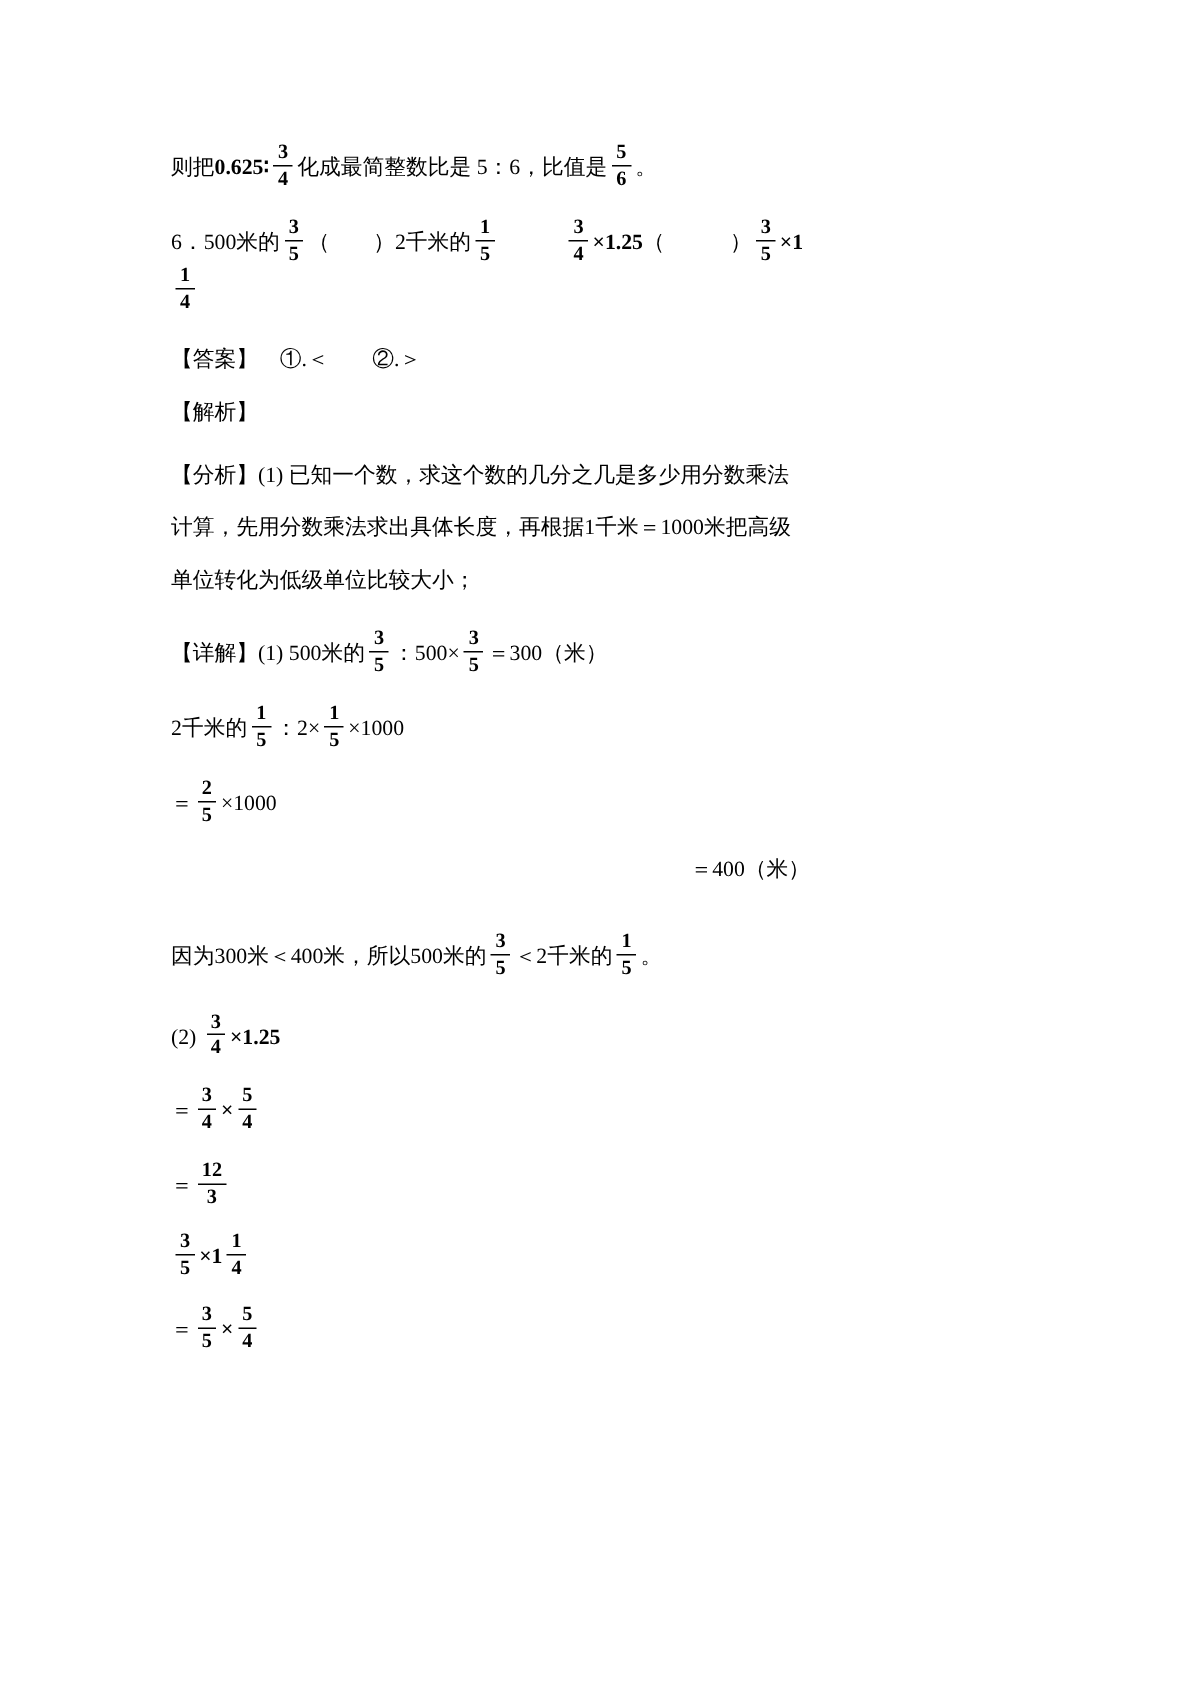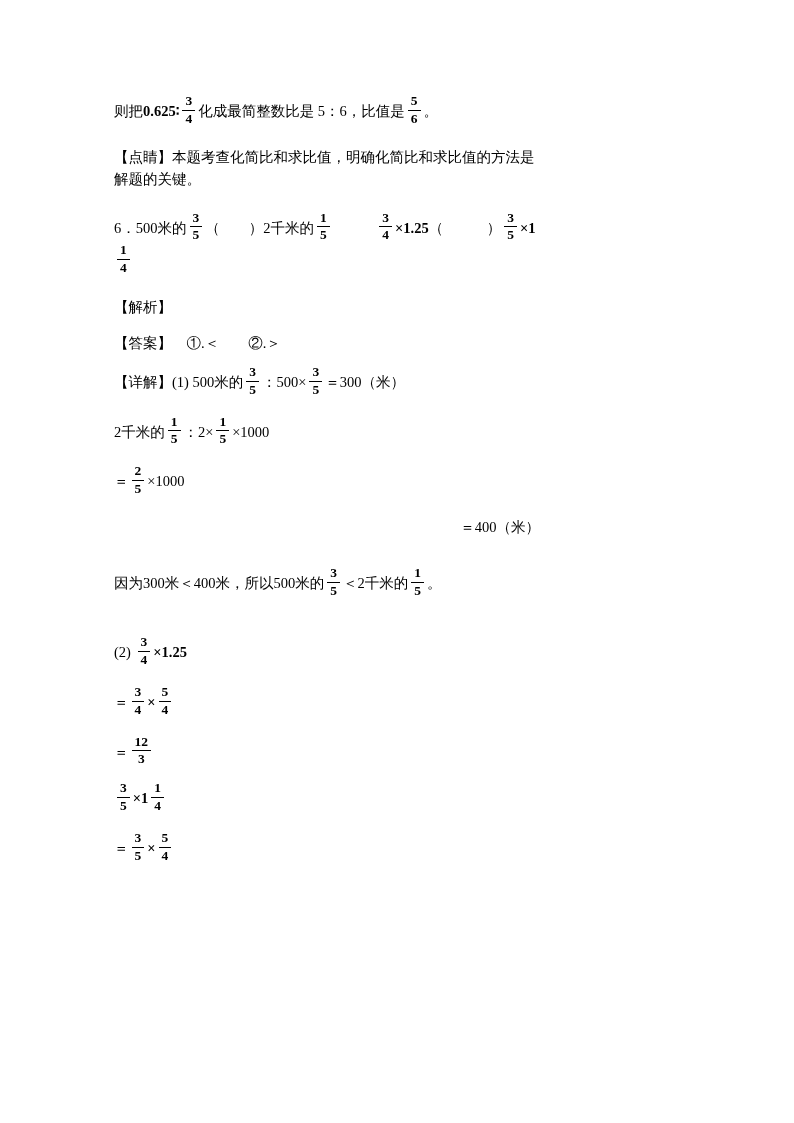--- a/index.html
+++ b/index.html
@@ -37,33 +37,33 @@
   .frac .den { display: block; padding-top: 1px; }
 
   
   .line[data-name="line-note"] { margin-bottom: 22px; }
   .line[data-name="line-question-6"] { margin-bottom: 18px; }
   .line[data-name="line-answer"] { margin-bottom: 12px; }
   .line[data-name="line-analysis-header"] { margin-bottom: 14px; }
   .line[data-name="line-analysis-1"] { margin-bottom: 16px; line-height: 2.4; }
   .line[data-name="line-analysis-2"] { margin-bottom: 20px; }
   .line[data-name="line-detail-4"] { margin-bottom: 30px; text-align: right; }
-  .line[data-name="line-conclusion"] { margin-bottom: 36px; }
+  .line[data-name="line-conclusion"] { margin-bottom: 21px; }
   .line[data-name="line-part2-step2"] { margin-bottom: 14px; }
 </style>
 </head>
 <body>
 
 <div class="page" data-name="document-page">
   <div class="doc" data-name="document-body">
       <div class="line" data-name="line-simplify-ratio"><span class="seg" data-name="text-segment">则把</span><span class="seg bold" data-name="text-segment">0.625∶</span><span class="frac" data-name="fraction"><span class="num" data-name="fraction-numerator">3</span><span class="den" data-name="fraction-denominator">4</span></span><span class="seg" data-name="text-segment">化成最简整数比是 5：6，比值是</span><span class="frac" data-name="fraction"><span class="num" data-name="fraction-numerator">5</span><span class="den" data-name="fraction-denominator">6</span></span><span class="seg" data-name="text-segment">。</span></div>
-      <div class="line" data-name="line-note"><span class="seg" data-name="text-segment">【点睛】本题考查化简比和求比值，明确化简比和求比值的方法是解题的关键。</span></div>
       <div class="line" data-name="line-question-6"><span class="seg" data-name="text-segment">6．500米的</span><span class="frac" data-name="fraction"><span class="num" data-name="fraction-numerator">3</span><span class="den" data-name="fraction-denominator">5</span></span><span class="seg" data-name="text-segment">（　　）2千米的</span><span class="frac" data-name="fraction"><span class="num" data-name="fraction-numerator">1</span><span class="den" data-name="fraction-denominator">5</span></span><span class="seg" data-name="text-segment">　　　</span><span class="frac" data-name="fraction"><span class="num" data-name="fraction-numerator">3</span><span class="den" data-name="fraction-denominator">4</span></span><span class="seg bold" data-name="text-segment">×1.25</span><span class="seg" data-name="text-segment">（　　　）</span><span class="frac" data-name="fraction"><span class="num" data-name="fraction-numerator">3</span><span class="den" data-name="fraction-denominator">5</span></span><span class="seg bold" data-name="text-segment">×1</span><span class="frac" data-name="fraction"><span class="num" data-name="fraction-numerator">1</span><span class="den" data-name="fraction-denominator">4</span></span></div>
+      <div class="line" data-name="line-answer"><span class="seg" data-name="text-segment">【答案】</span><span class="seg" data-name="text-segment">　①.＜　　②.＞</span></div>
       <div class="line" data-name="line-analysis-header"><span class="seg" data-name="text-segment">【解析】</span></div>
-      <div class="line" data-name="line-answer"><span class="seg" data-name="text-segment">【答案】</span><span class="seg" data-name="text-segment">　①.＜　　②.＞</span></div>
+      <div class="line" data-name="line-analysis-1"><span class="seg" data-name="text-segment">【分析】(1) 已知一个数，求这个数的几分之几是多少用分数乘法计算，先用分数乘法求出具体长度，再根据1千米＝1000米把高级单位转化为低级单位比较大小；</span></div>
       <div class="line" data-name="line-detail-1"><span class="seg" data-name="text-segment">【详解】(1) 500米的</span><span class="frac" data-name="fraction"><span class="num" data-name="fraction-numerator">3</span><span class="den" data-name="fraction-denominator">5</span></span><span class="seg" data-name="text-segment">：500×</span><span class="frac" data-name="fraction"><span class="num" data-name="fraction-numerator">3</span><span class="den" data-name="fraction-denominator">5</span></span><span class="seg" data-name="text-segment">＝300（米）</span></div>
       <div class="line" data-name="line-detail-2"><span class="seg" data-name="text-segment">2千米的</span><span class="frac" data-name="fraction"><span class="num" data-name="fraction-numerator">1</span><span class="den" data-name="fraction-denominator">5</span></span><span class="seg" data-name="text-segment">：2×</span><span class="frac" data-name="fraction"><span class="num" data-name="fraction-numerator">1</span><span class="den" data-name="fraction-denominator">5</span></span><span class="seg" data-name="text-segment">×1000</span></div>
       <div class="line" data-name="line-detail-3"><span class="seg" data-name="text-segment">＝</span><span class="frac" data-name="fraction"><span class="num" data-name="fraction-numerator">2</span><span class="den" data-name="fraction-denominator">5</span></span><span class="seg" data-name="text-segment">×1000</span></div>
       <div class="line" data-name="line-detail-4"><span class="seg" data-name="text-segment">＝400（米）</span></div>
       <div class="line" data-name="line-conclusion"><span class="seg" data-name="text-segment">因为300米＜400米，所以500米的</span><span class="frac" data-name="fraction"><span class="num" data-name="fraction-numerator">3</span><span class="den" data-name="fraction-denominator">5</span></span><span class="seg" data-name="text-segment">＜2千米的</span><span class="frac" data-name="fraction"><span class="num" data-name="fraction-numerator">1</span><span class="den" data-name="fraction-denominator">5</span></span><span class="seg" data-name="text-segment">。</span></div>
       <div class="line" data-name="line-part2-expr"><span class="seg" data-name="text-segment">(2) </span><span class="frac" data-name="fraction"><span class="num" data-name="fraction-numerator">3</span><span class="den" data-name="fraction-denominator">4</span></span><span class="seg bold" data-name="text-segment">×1.25</span></div>
       <div class="line" data-name="line-part2-step1"><span class="seg" data-name="text-segment">＝</span><span class="frac" data-name="fraction"><span class="num" data-name="fraction-numerator">3</span><span class="den" data-name="fraction-denominator">4</span></span><span class="seg bold" data-name="text-segment">×</span><span class="frac" data-name="fraction"><span class="num" data-name="fraction-numerator">5</span><span class="den" data-name="fraction-denominator">4</span></span></div>
       <div class="line" data-name="line-part2-step2"><span class="seg" data-name="text-segment">＝</span><span class="frac" data-name="fraction"><span class="num" data-name="fraction-numerator">12</span><span class="den" data-name="fraction-denominator">3</span></span></div>
       <div class="line" data-name="line-part2-expr2"><span class="frac" data-name="fraction"><span class="num" data-name="fraction-numerator">3</span><span class="den" data-name="fraction-denominator">5</span></span><span class="seg bold" data-name="text-segment">×1</span><span class="frac" data-name="fraction"><span class="num" data-name="fraction-numerator">1</span><span class="den" data-name="fraction-denominator">4</span></span></div>
       <div class="line" data-name="line-part2-step3"><span class="seg" data-name="text-segment">＝</span><span class="frac" data-name="fraction"><span class="num" data-name="fraction-numerator">3</span><span class="den" data-name="fraction-denominator">5</span></span><span class="seg bold" data-name="text-segment">×</span><span class="frac" data-name="fraction"><span class="num" data-name="fraction-numerator">5</span><span class="den" data-name="fraction-denominator">4</span></span></div>

